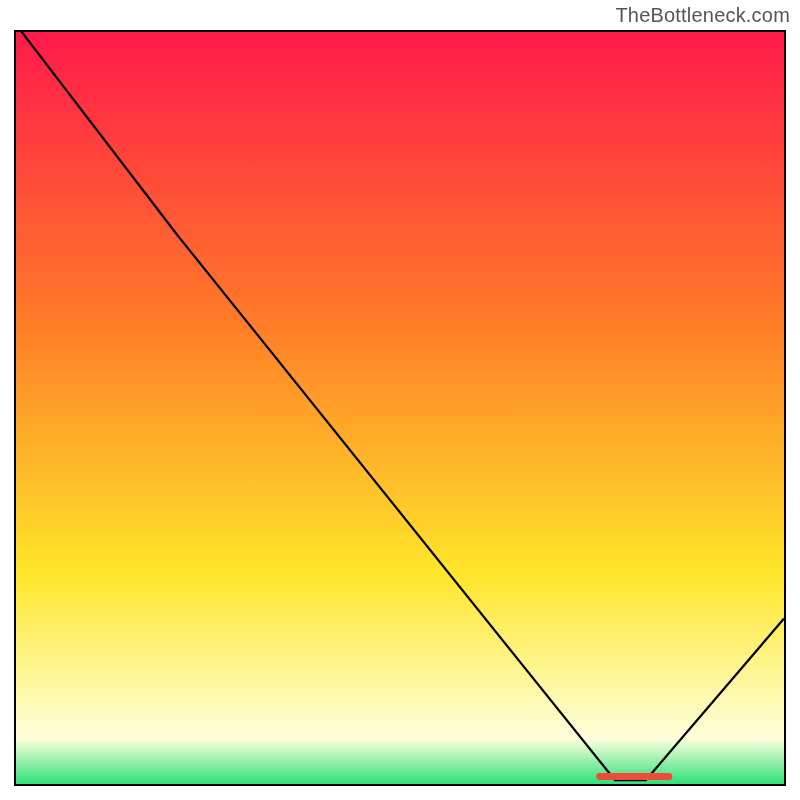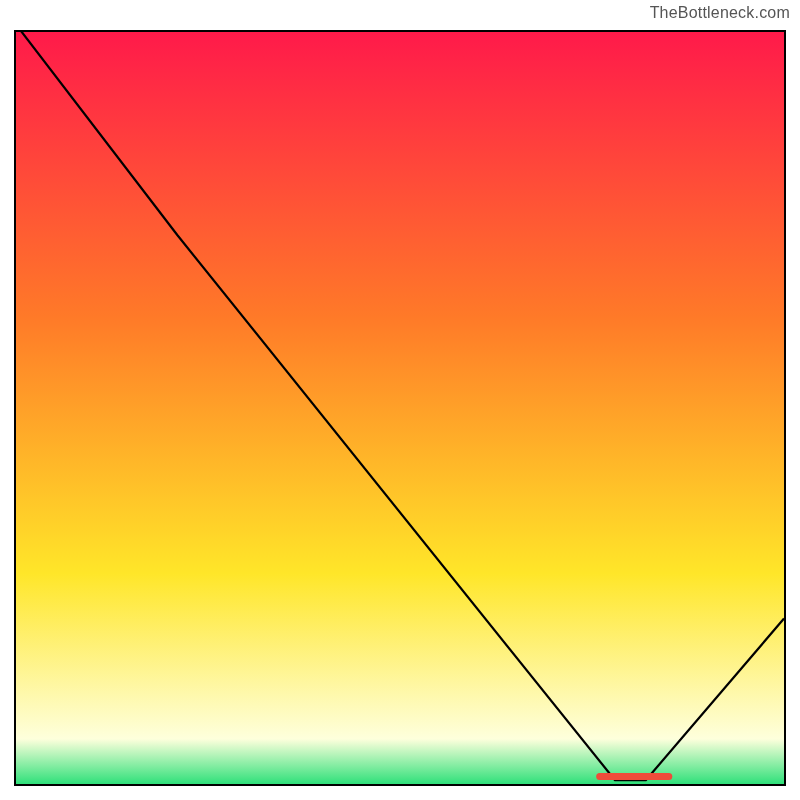--- a/index.html
+++ b/index.html
@@ -8,21 +8,21 @@
     width: 800px;
     height: 800px;
     background: #ffffff;
     font-family: Arial, Helvetica, sans-serif;
   }
   .watermark {
     position: absolute;
     top: 4px;
     right: 10px;
     color: #555555;
-    font-size: 16px;
+    font-size: 20px;
     font-weight: 500;
     letter-spacing: 0.2px;
   }
   .chart-wrap {
     position: absolute;
     left: 14px;
     top: 30px;
     width: 772px;
     height: 756px;
     border: 2px solid #000000;

